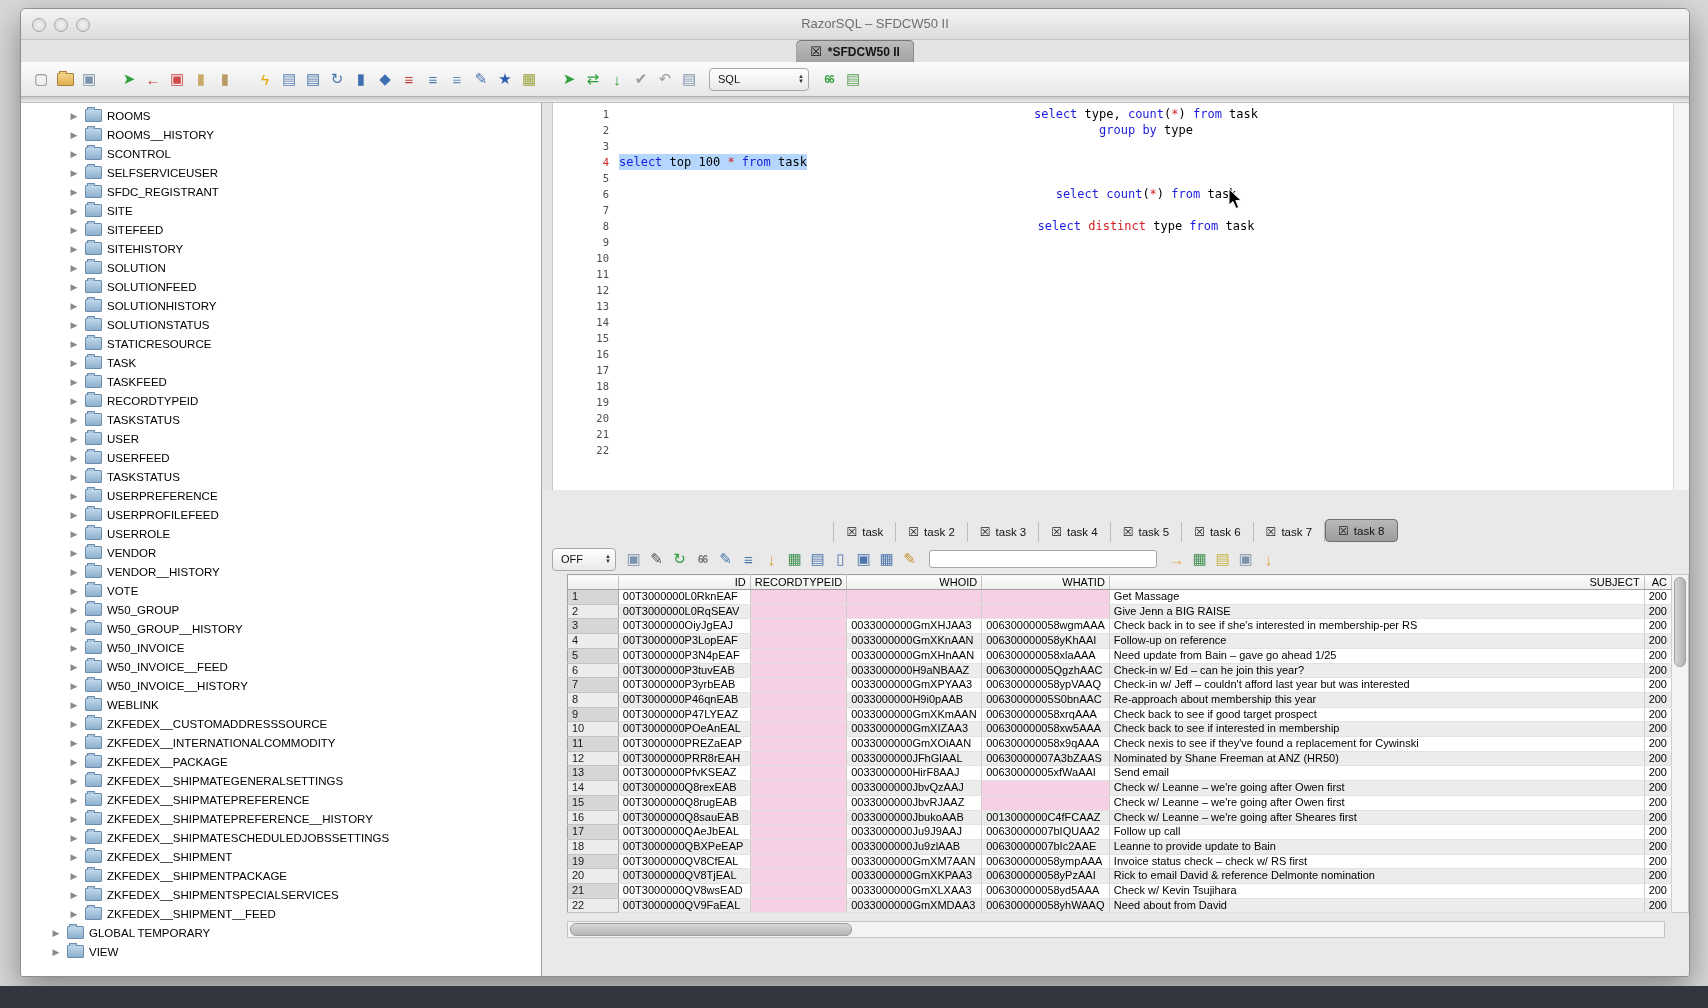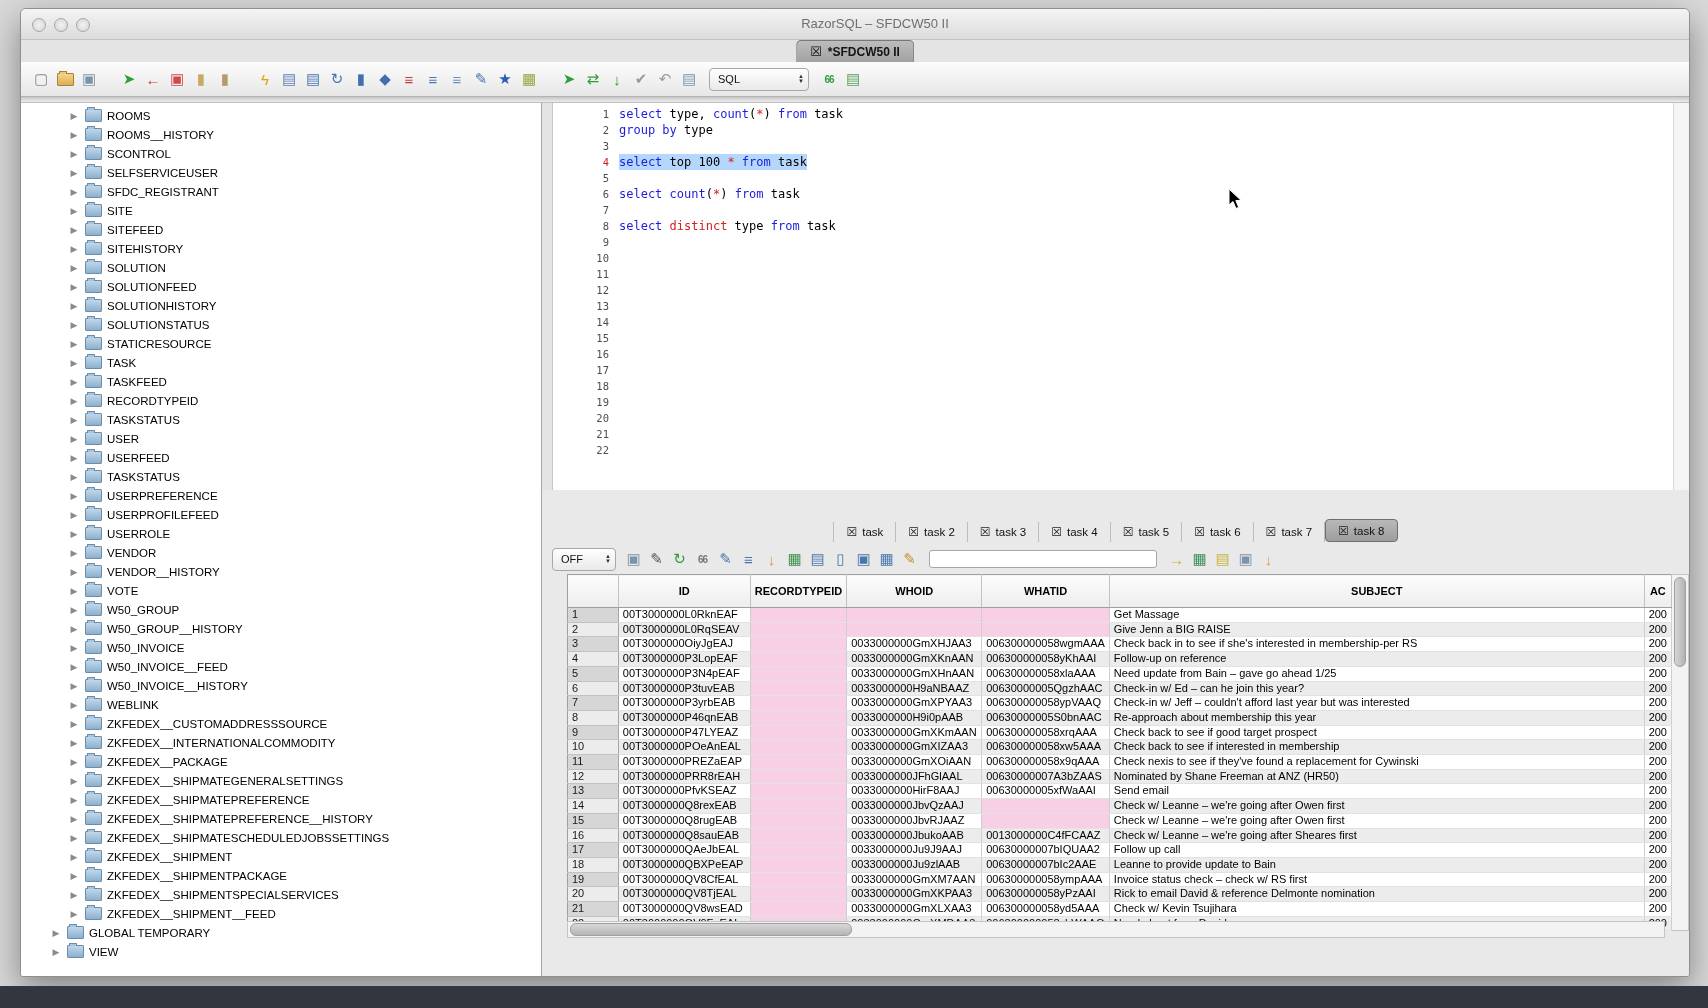--- a/index.html
+++ b/index.html
@@ -44,21 +44,21 @@
   .trow.lvl2{padding-left:47px;}
   .trow.lvl1{padding-left:29px;}
   .rightpane{flex:1;position:relative;background:#e9e9e9;}
   
   .editor{position:absolute;top:5px;left:0;right:0;height:388px;background:#fff;display:flex;}
   .ed-margin{width:10px;background:#e4e4e4;border-right:1px solid #c6c6c6;}
   .ed-body{flex:1;padding-top:4px;font-family:"DejaVu Sans Mono",monospace;font-size:12px;}
   .ed-line{height:16px;line-height:16px;display:flex;white-space:pre;}
   .ed-line .ln{width:56px;text-align:right;padding-right:10px;color:#4d4d4d;font-size:10.5px;flex:none;}
   .ed-line .ln.cur{color:#cc2222;}
-  .ed-line .code{flex:1;}
+  .ed-line .code{flex:1;text-align:center;}
   .ed-line .code.sel{align-self:flex-start;flex:none;background:#b6d7fd;}
   .tk-k{color:#1c1cdc;} .tk-r{color:#d42020;} .tk-t{color:#000;}
   .ed-vscroll{width:15px;background:#f5f5f5;border-left:1px solid #d9d9d9;}
   
   .ed-status{position:absolute;top:393px;left:9px;right:9px;height:19px;background:linear-gradient(#c9c9c9,#adadad);
              border:1px solid #8d8d8d;display:flex;align-items:center;justify-content:flex-end;
              padding-right:150px;font-size:11px;color:#1a1a1a;}
   .ed-status span{margin-left:24px;}
   .ed-status span.tight{margin-left:9px;}
   
@@ -70,21 +70,21 @@
   .rtab.active{background:linear-gradient(#b9b9b9,#9d9d9d);border:1px solid #6e6e6e;border-radius:4px;height:21px;}
   
   .res-toolbar{position:absolute;top:447px;left:0;right:0;height:30px;display:flex;align-items:center;padding-left:8px;}
   .res-toolbar .tb-ic{width:19px;}
   .search-input{width:218px;height:16px;border:1px solid #a6a6a6;border-radius:3px;background:#fff;margin:0 10px 0 10px;
         font-size:11px;padding:0 4px;outline:none;}
   
   .gridwrap{position:absolute;top:477px;left:25px;display:flex;}
   table.grid{border-collapse:collapse;table-layout:fixed;background:#fff;font-size:11px;border:1px solid #9f9f9f;}
   table.grid th{background:linear-gradient(#fdfdfd,#ededed);border-right:1px solid #c2c2c2;border-bottom:1px solid #9f9f9f;
-        font-weight:bold;text-align:center;padding:9px 4px;height:14px;white-space:nowrap;overflow:hidden;}
+        font-weight:normal;text-align:right;padding:0 4px;height:14px;white-space:nowrap;overflow:hidden;}
   table.grid td{border-right:1px solid #cecece;border-bottom:1px solid #e2e2e2;padding:0 4px;height:13.7px;line-height:13.7px;
         white-space:nowrap;overflow:hidden;color:#000;}
   table.grid tr:nth-child(even) td{background:#ececec;}
   table.grid td.gut{background:#d6d6d6;border-right:1px solid #a6a6a6;border-bottom:1px solid #c2c2c2;color:#1a1a1a;padding-left:4px;}
   table.grid td.pink{background:#f8d0e6 !important;}
   .grid-vscroll{width:16px;background:#f3f3f3;border:1px solid #c4c4c4;border-left:none;position:relative;}
   .grid-vthumb{position:absolute;top:2px;left:2px;width:10px;height:88px;border-radius:6px;background:linear-gradient(90deg,#d6d6d6,#b2b2b2);border:1px solid #9f9f9f;}
   .grid-hscroll{position:absolute;top:824px;left:25px;width:1096px;height:15px;background:#f3f3f3;border:1px solid #c4c4c4;}
   .grid-hthumb{position:absolute;top:1px;left:2px;width:280px;height:11px;border-radius:6px;background:linear-gradient(#d8d8d8,#b4b4b4);border:1px solid #9f9f9f;}
   

